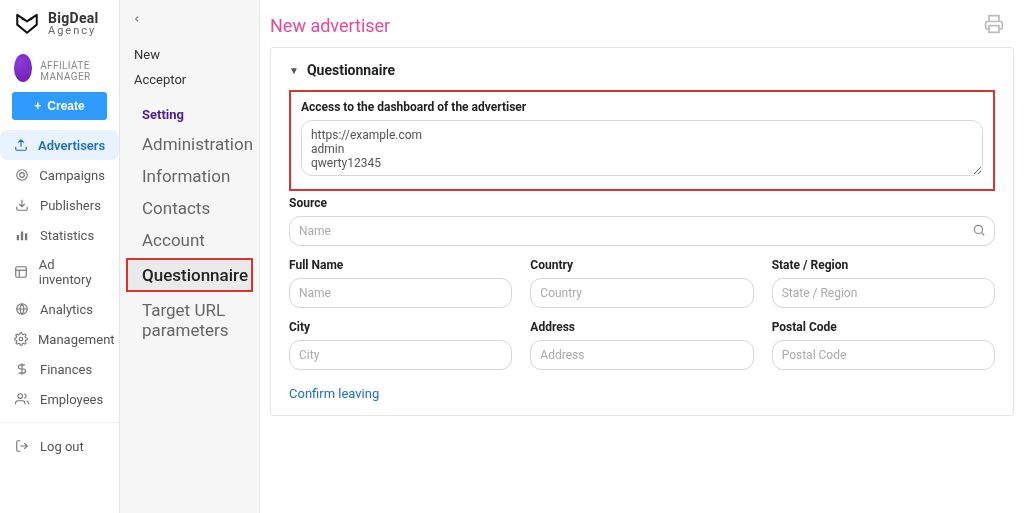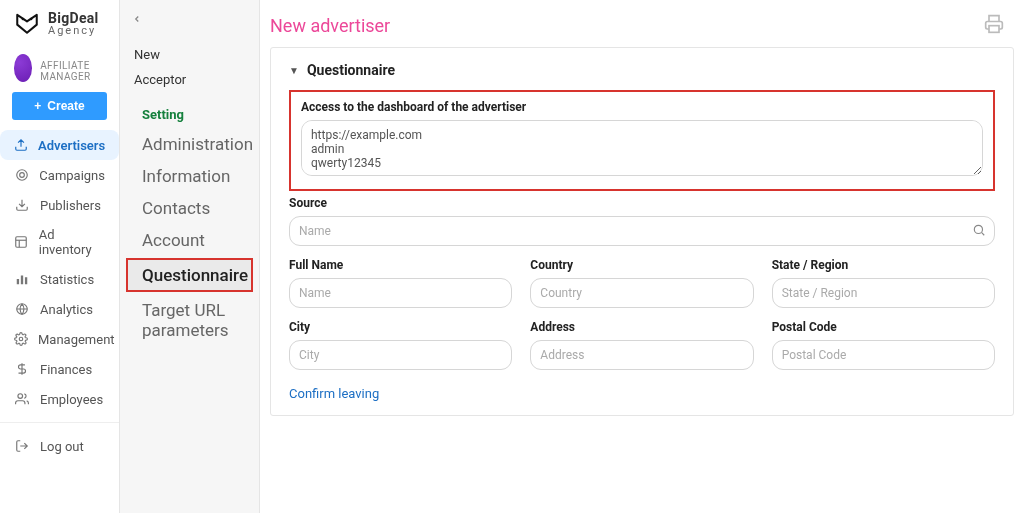--- a/index.html
+++ b/index.html
@@ -86,21 +86,21 @@
       display: flex; align-items: flex-start; gap: 8px;
       padding: 4px 14px 16px 12px;
       font-size: 11px; color: #888;
       cursor: pointer;
     }
     .sub-head {
       font-size: 13px; color: #333;
       padding: 4px 14px; line-height: 1.3;
     }
     .sub-sect-title {
-      font-size: 13px; font-weight: 700; color: #15803d;
+      font-size: 13px; font-weight: 700; color: #4c1d95;
       padding: 14px 14px 6px 22px;
     }
     .sub-item {
       font-size: 17px; color: #666;
       padding: 6px 14px 6px 22px;
       cursor: pointer;
     }
     .sub-item.selected {
       background: #eaeaea;
       border: 2px solid #d7342e;
@@ -212,37 +212,37 @@
       <div class="nav-item">
         <span class="ni-ico">
           <svg width="14" height="14" viewBox="0 0 24 24" fill="none" stroke="currentColor" stroke-width="2">
             <path d="M21 15v4a2 2 0 01-2 2H5a2 2 0 01-2-2v-4M7 10l5 5 5-5M12 15V3"></path>
           </svg>
         </span>
         <span>Publishers</span>
       </div>
       <div class="nav-item">
         <span class="ni-ico">
-          <svg width="14" height="14" viewBox="0 0 24 24" fill="none" stroke="currentColor" stroke-width="2">
-            <rect x="3" y="3" width="18" height="18" rx="2"></rect>
-            <line x1="3" y1="9" x2="21" y2="9"></line>
-            <line x1="9" y1="21" x2="9" y2="9"></line>
-          </svg>
-        </span>
-        <span>Ad inventory</span>
-      </div>
-      <div class="nav-item">
-        <span class="ni-ico">
           <svg width="14" height="14" viewBox="0 0 24 24" fill="currentColor">
             <rect x="3" y="12" width="4" height="9"></rect>
             <rect x="10" y="6" width="4" height="15"></rect>
             <rect x="17" y="9" width="4" height="12"></rect>
           </svg>
         </span>
         <span>Statistics</span>
+      </div>
+      <div class="nav-item">
+        <span class="ni-ico">
+          <svg width="14" height="14" viewBox="0 0 24 24" fill="none" stroke="currentColor" stroke-width="2">
+            <rect x="3" y="3" width="18" height="18" rx="2"></rect>
+            <line x1="3" y1="9" x2="21" y2="9"></line>
+            <line x1="9" y1="21" x2="9" y2="9"></line>
+          </svg>
+        </span>
+        <span>Ad inventory</span>
       </div>
       <div class="nav-item">
         <span class="ni-ico">
           <svg width="14" height="14" viewBox="0 0 24 24" fill="none" stroke="currentColor" stroke-width="2">
             <circle cx="12" cy="12" r="9"></circle>
             <path d="M3 12h18M12 3a14 14 0 010 18M12 3a14 14 0 000 18"></path>
           </svg>
         </span>
         <span>Analytics</span>
       </div>

